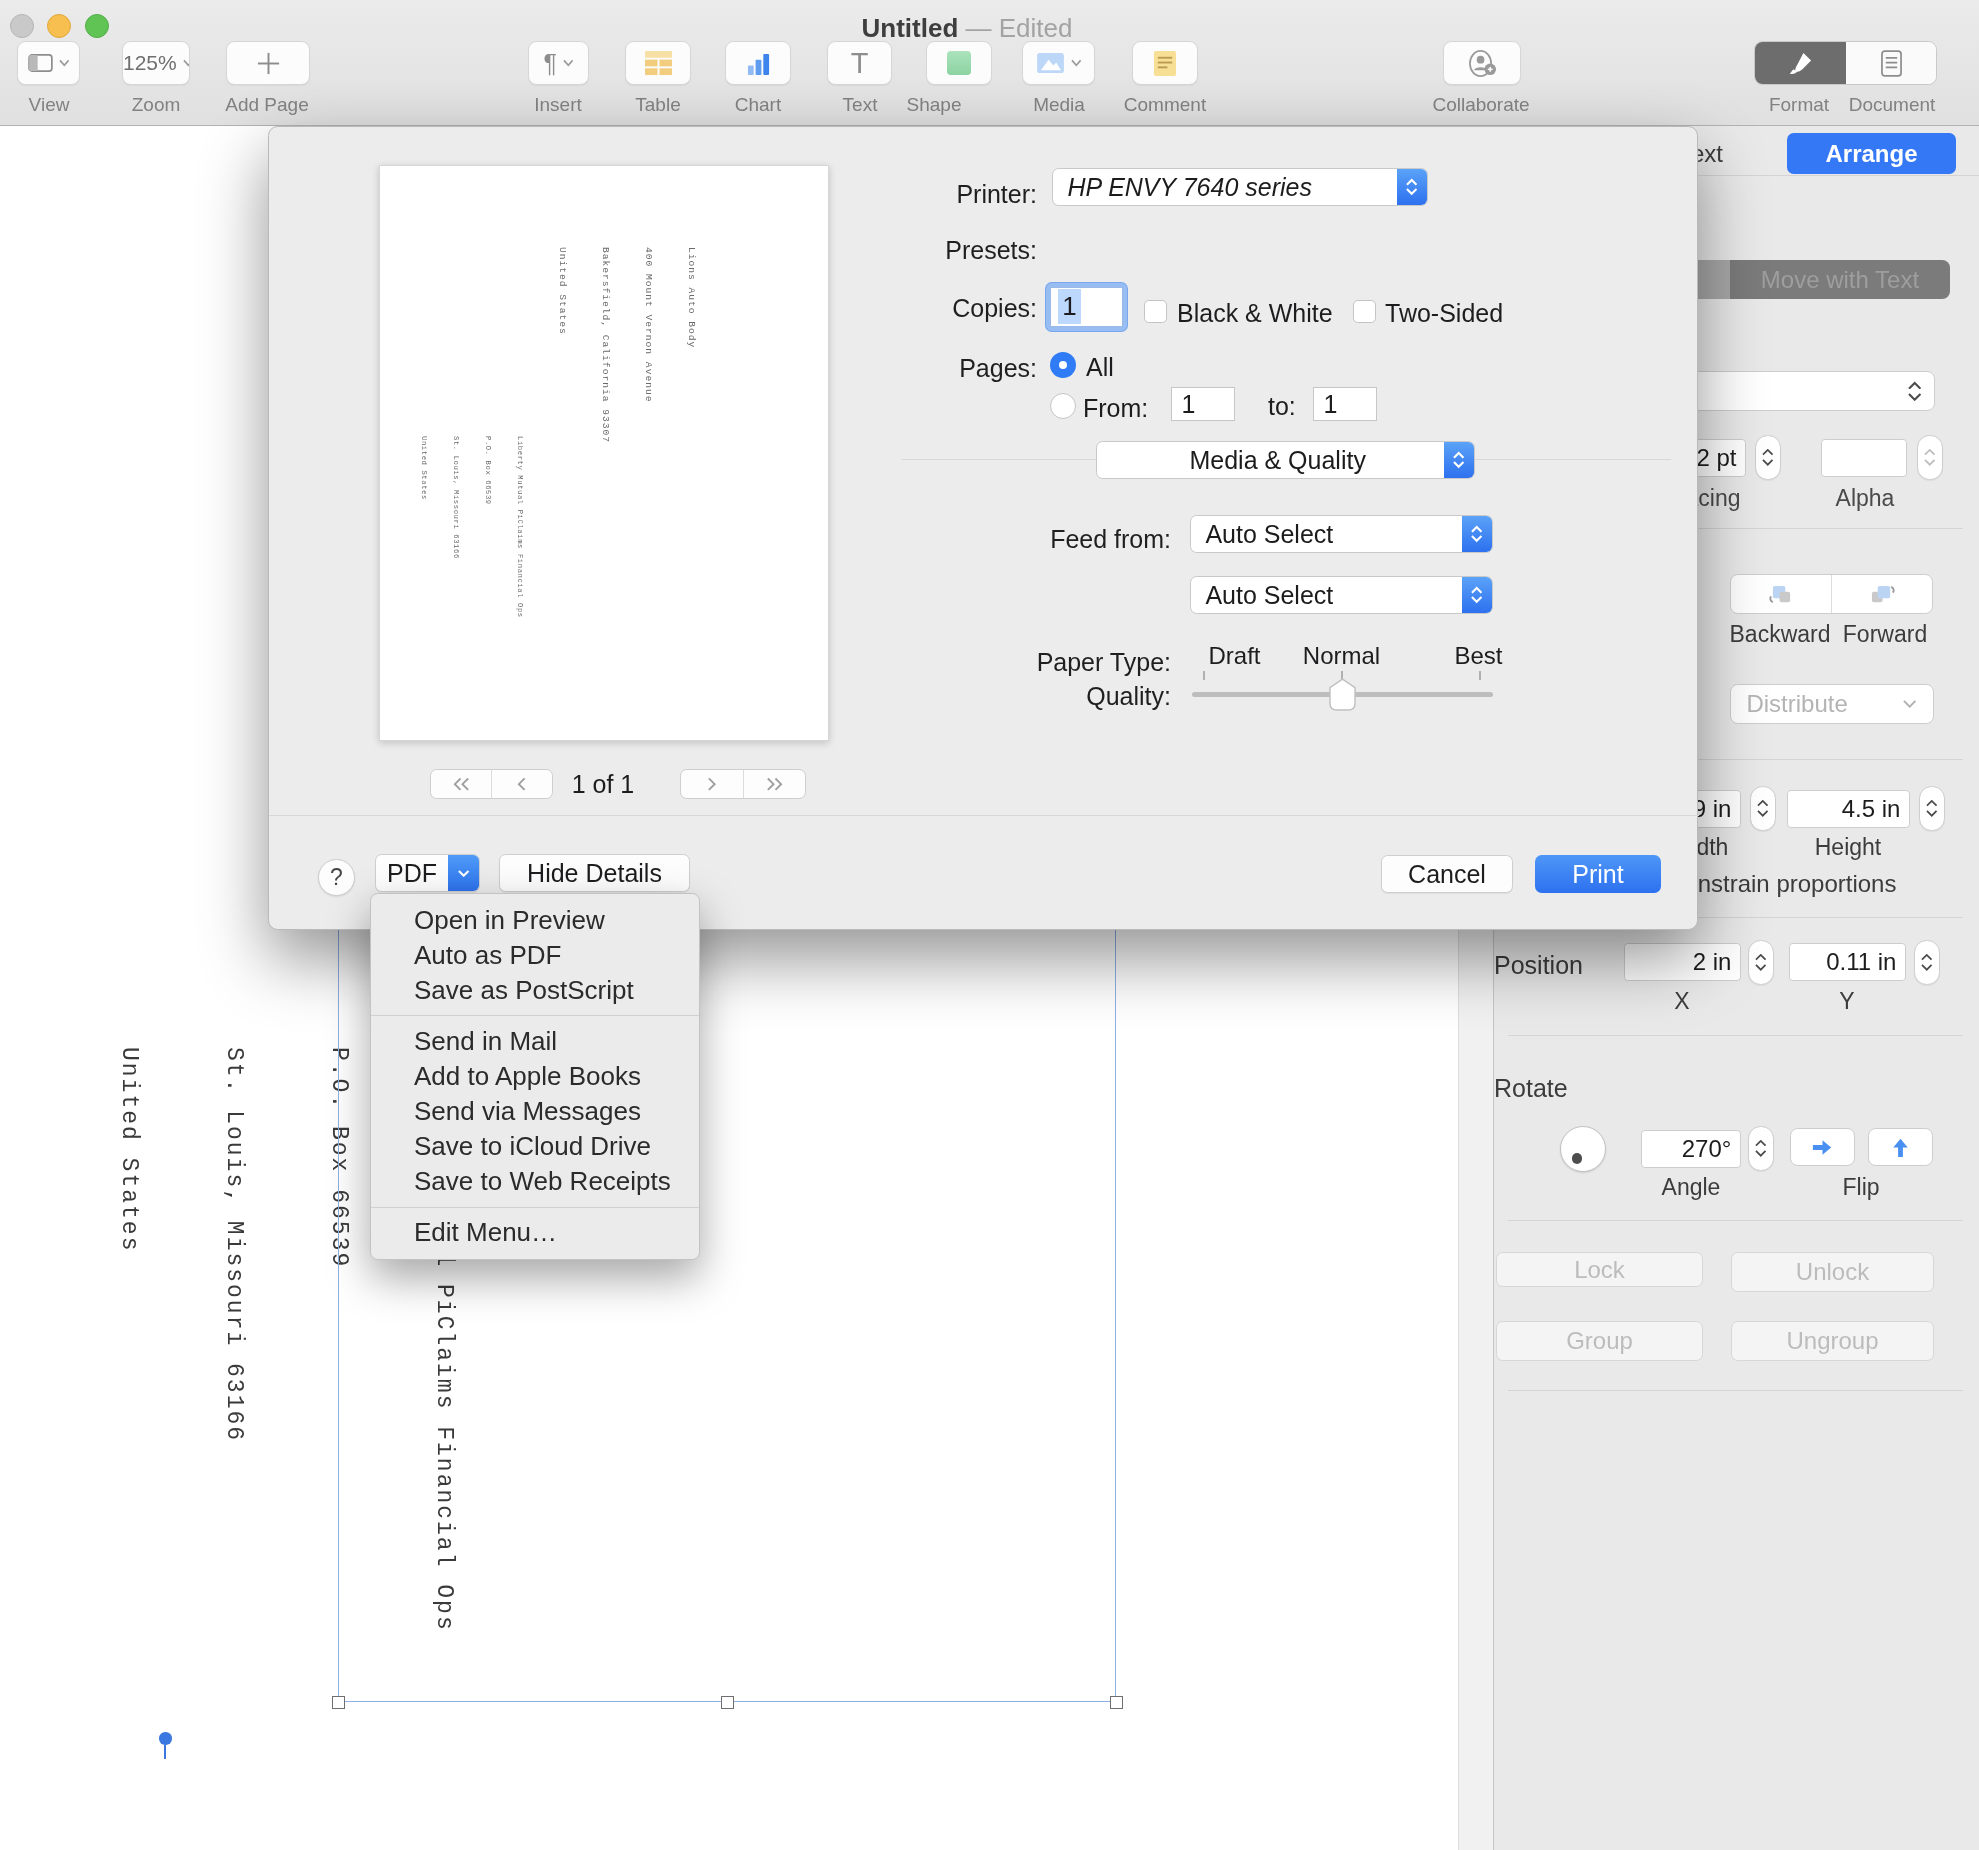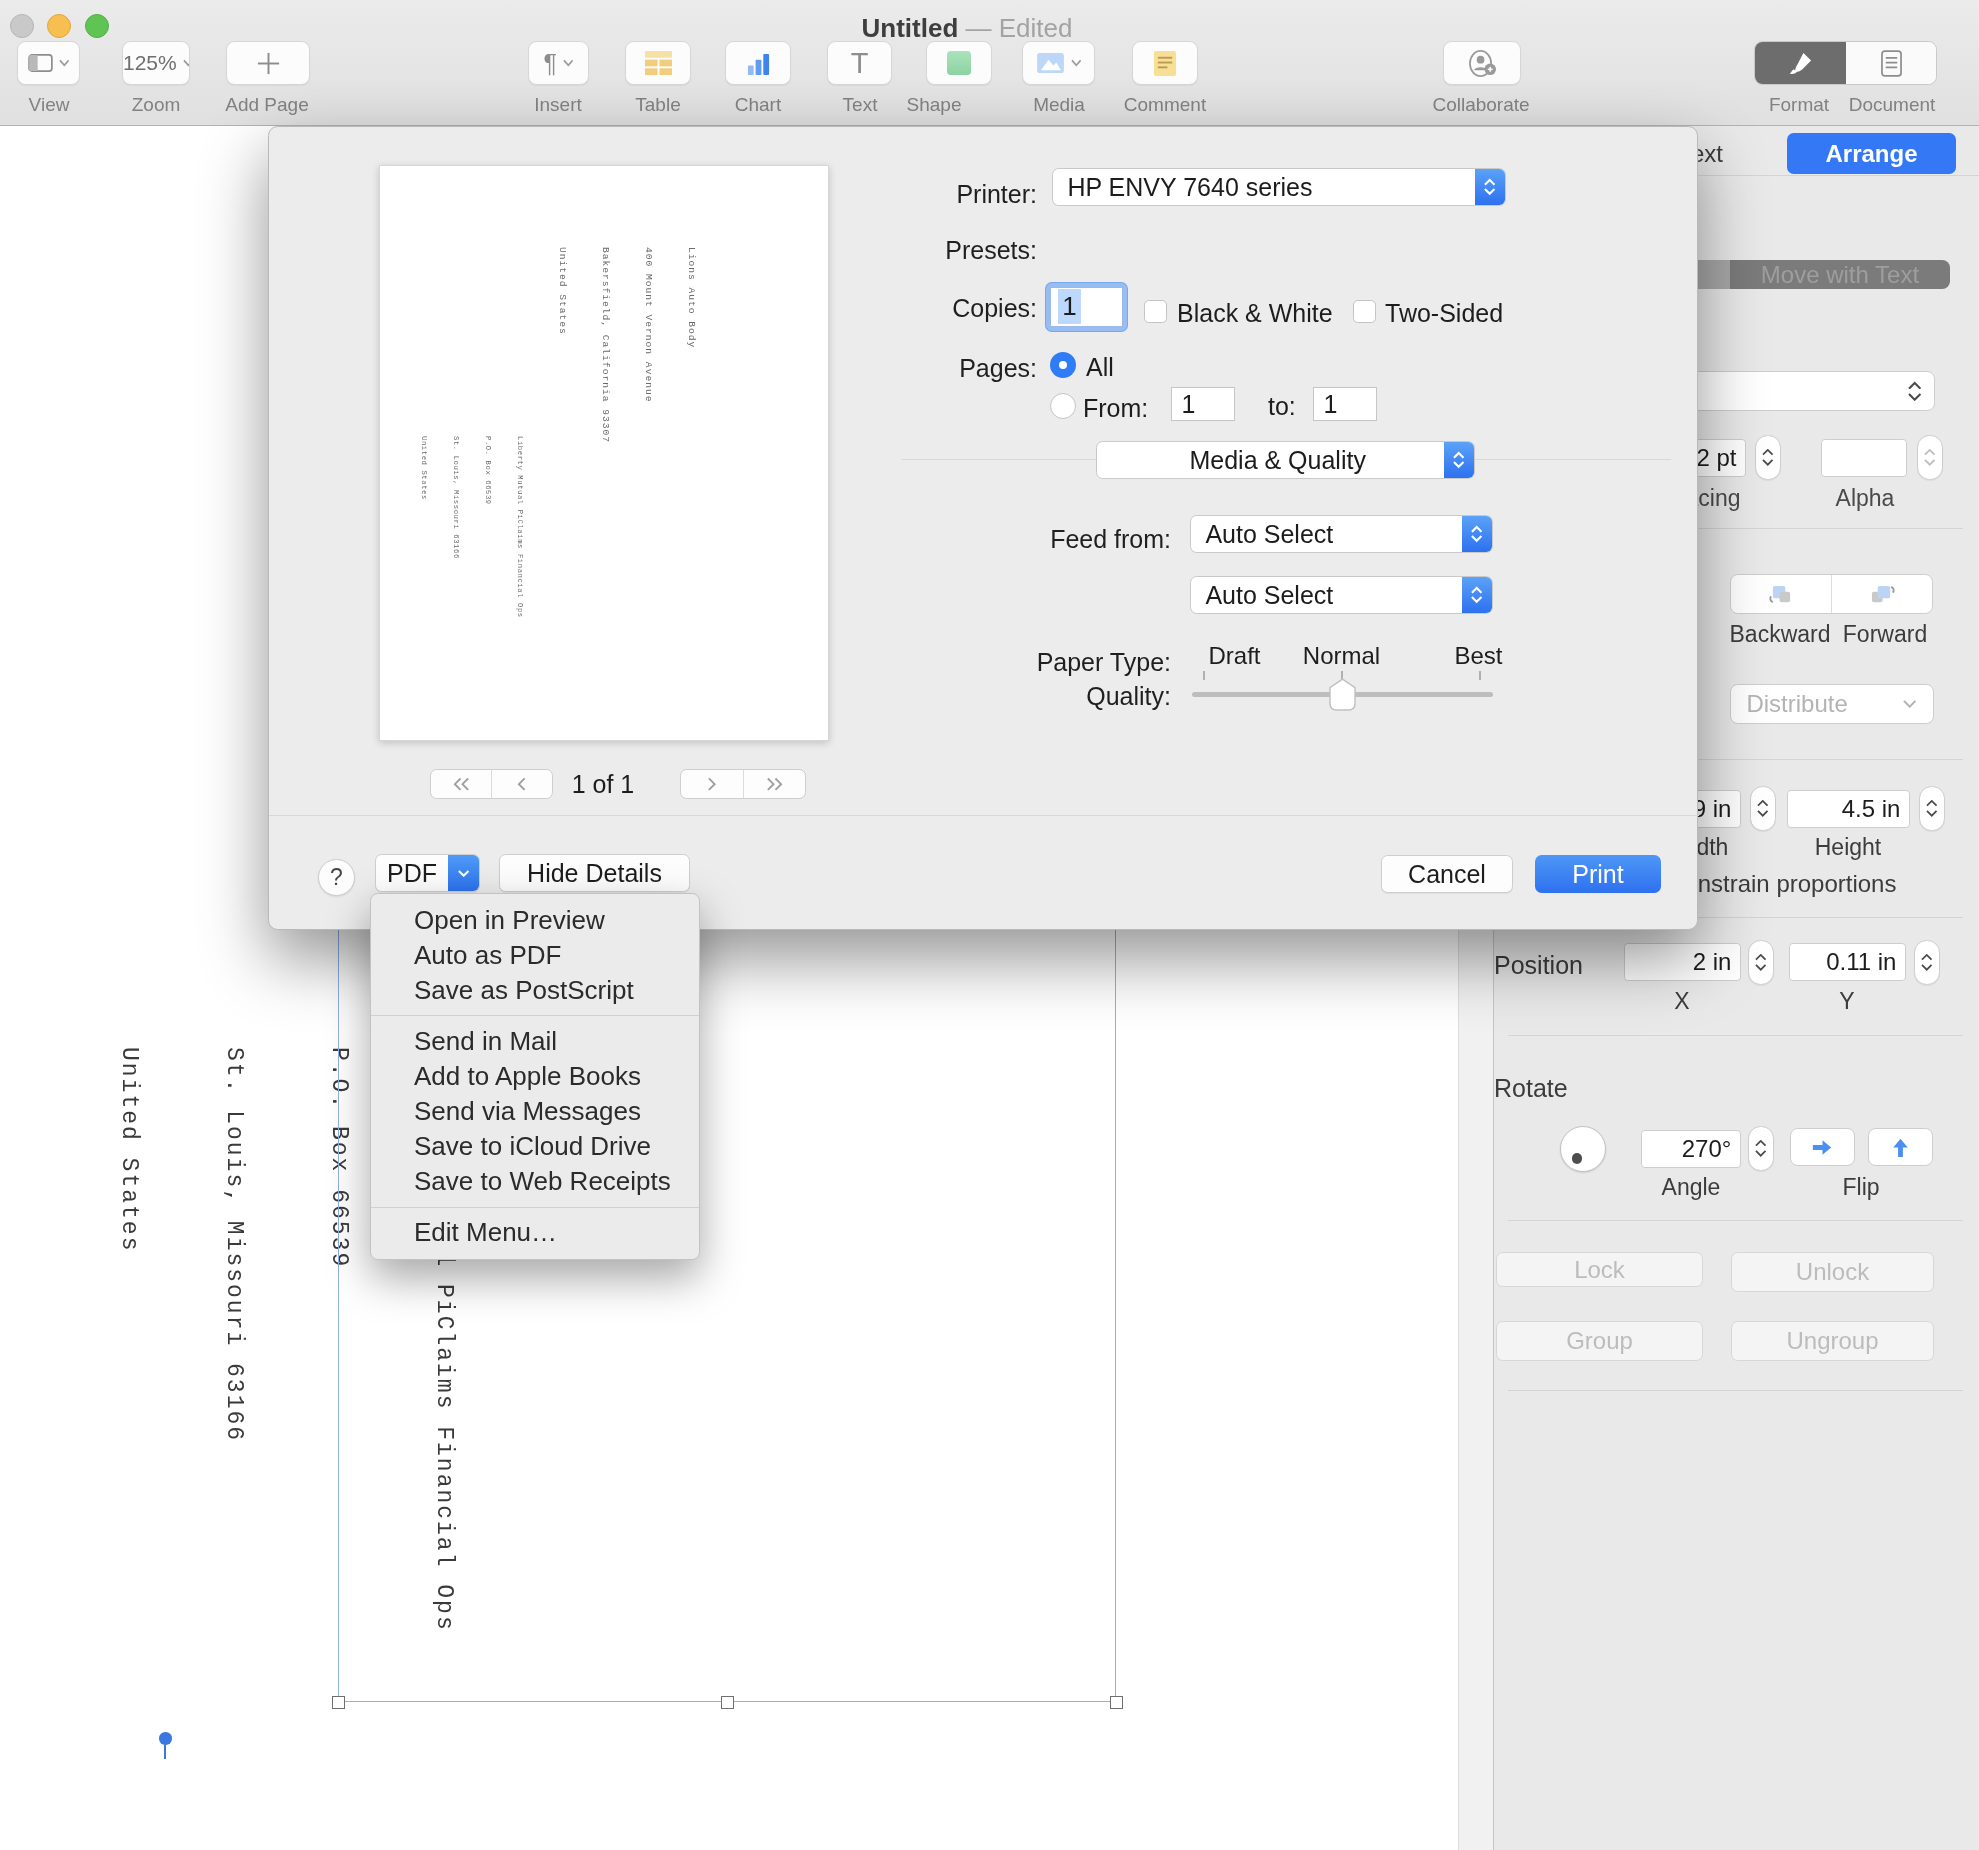--- a/index.html
+++ b/index.html
@@ -104,21 +104,21 @@
 <div class="abs sidebar"></div>
 
 <div class="abs tab" style="left:1622px; width:158px; z-index:3;">
   <span>Text</span>
 </div>
 <div class="abs tab active" style="left:1787px; width:169px;">
   <span>Arrange</span>
 </div>
 <div class="abs sep" style="left:1493px; top:175px; width:486px;"></div>
 
-<div class="abs" style="left:1576px; top:260px; width:374px; height:29px; border-radius:7.7px; overflow:hidden; display:flex; z-index:3;">
+<div class="abs" style="left:1576px; top:260px; width:374px; height:39px; border-radius:7.7px; overflow:hidden; display:flex; z-index:3;">
   <div style="width:154px; background:#a8a8a8;"></div>
   <div style="flex:1; background:#7b7b7b; display:flex; align-items:center; justify-content:center;">
     <span style="font-size:24px; color:#9e9e9e;">Move with Text</span>
   </div>
 </div>
 
 <div class="abs wbtn" style="left:1514px; top:371px; width:421px; height:40px; justify-content:flex-end;">
   <div style="width:38px; display:flex; flex-direction:column; align-items:center; gap:3.8px;">
     <svg width="15.4" height="8.6" viewBox="0 0 16 9">
         <polyline points="2,8 8,2 14,8" fill="none" stroke="#4a4a4a" stroke-width="2.2"></polyline>
@@ -448,21 +448,21 @@
     </div>
     <div>
       <svg width="19" height="14.4" viewBox="0 0 20 15">
         <polyline points="3,1.5 9,7.5 3,13.5" fill="none" stroke="#9f9f9f" stroke-width="2"></polyline>
         <polyline points="11,1.5 17,7.5 11,13.5" fill="none" stroke="#9f9f9f" stroke-width="2"></polyline>
       </svg>
     </div>
   </div>
 
   <div class="abs dlabel" style="right:660px; top:53px;">Printer:</div>
-  <div class="abs ddl" style="left:783px; top:41px; width:454px; height:38px;">
+  <div class="abs ddl" style="left:783px; top:41px; width:376px; height:38px;font-style:italic;">
     <span class="val">HP ENVY 7640 series</span>
     <div class="bstep">
       <svg width="13.4" height="7.7" viewBox="0 0 14 8">
           <polyline points="2,7 7,2 12,7" fill="none" stroke="#ffffff" stroke-width="2.2"></polyline>
         </svg>
       <svg width="13.4" height="7.7" viewBox="0 0 14 8">
           <polyline points="2,1 7,6 12,1" fill="none" stroke="#ffffff" stroke-width="2.2"></polyline>
         </svg>
     </div>
   </div>

